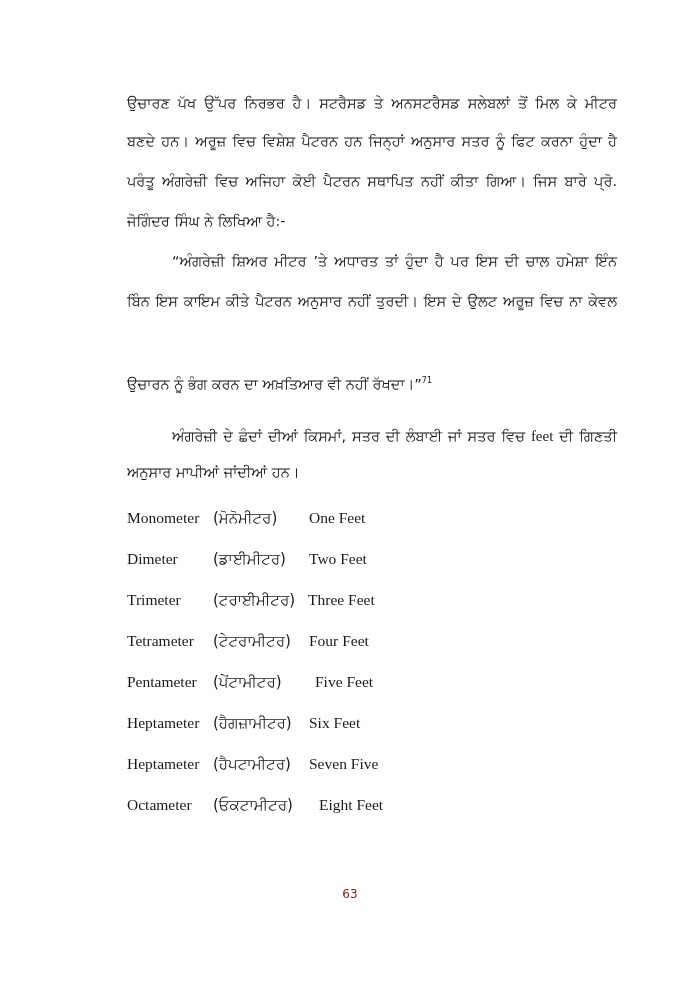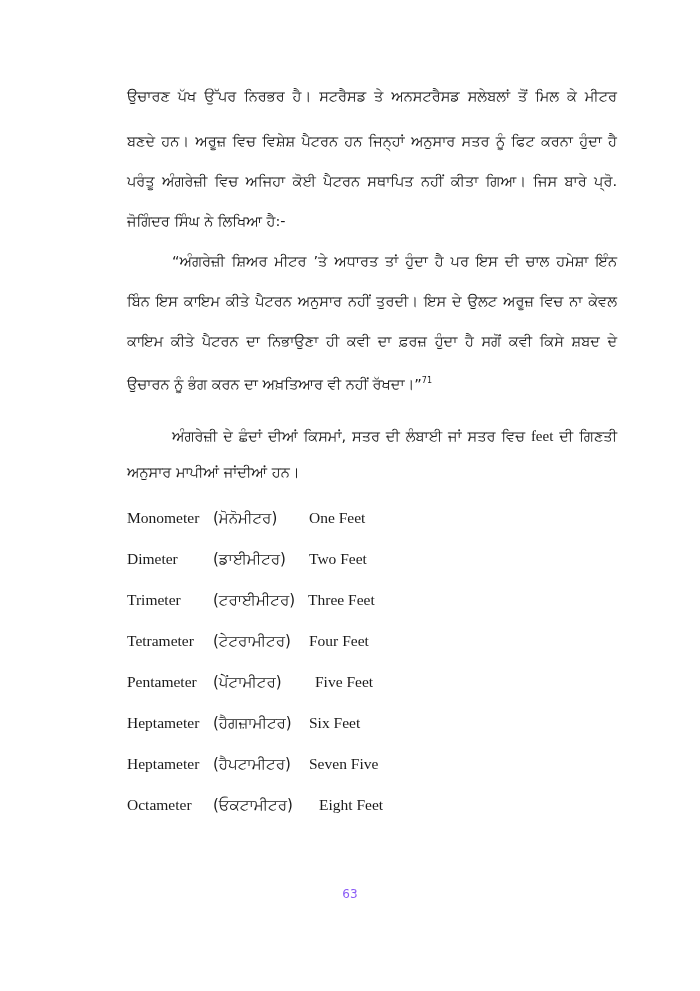--- a/index.html
+++ b/index.html
@@ -13,35 +13,34 @@
   }
   .pline.last { text-align-last: left; }
   .pline.indent { left: 172px; width: 445px; }
   .latin { font-family: "Liberation Serif", serif; font-size: 15px; }
   .sup { font-size: 8px; vertical-align: 6px; }
   .row { position: absolute; left: 127px; height: 20px; line-height: 20px; white-space: nowrap; }
   .row .en { position: absolute; left: 0; font-family: "Liberation Serif", serif; font-size: 15.5px; }
   .row .pa { position: absolute; left: 86px; font-family: "DejaVu Sans", sans-serif; font-size: 15px; }
   .row .ft { position: absolute; font-family: "Liberation Serif", serif; font-size: 15.5px; margin-left: 13px; }
   .pagenum { position: absolute; left: 0; width: 700px; top: 887px; text-align: center;
-    font-family: "DejaVu Sans", sans-serif; font-size: 12px; color: #8b5cf6; }
+    font-family: "DejaVu Sans", sans-serif; font-size: 12px; color: #7f1d1d; }
 </style>
 </head>
 <body>
 
 <div class="page">
 
-  <div class="pline" style="top:86px">ਉਚਾਰਣ ਪੱਖ ਉੱਪਰ ਨਿਰਭਰ ਹੈ। ਸਟਰੈਸਡ ਤੇ ਅਨਸਟਰੈਸਡ ਸਲੇਬਲਾਂ ਤੋਂ ਮਿਲ ਕੇ ਮੀਟਰ</div>
+  <div class="pline" style="top:93px">ਉਚਾਰਣ ਪੱਖ ਉੱਪਰ ਨਿਰਭਰ ਹੈ। ਸਟਰੈਸਡ ਤੇ ਅਨਸਟਰੈਸਡ ਸਲੇਬਲਾਂ ਤੋਂ ਮਿਲ ਕੇ ਮੀਟਰ</div>
   <div class="pline" style="top:171px">ਪਰੰਤੂ ਅੰਗਰੇਜ਼ੀ ਵਿਚ ਅਜਿਹਾ ਕੋਈ ਪੈਟਰਨ ਸਥਾਪਿਤ ਨਹੀਂ ਕੀਤਾ ਗਿਆ। ਜਿਸ ਬਾਰੇ ਪ੍ਰੋ.</div>
   <div class="pline" style="top:131px">ਬਣਦੇ ਹਨ। ਅਰੂਜ਼ ਵਿਚ ਵਿਸ਼ੇਸ਼ ਪੈਟਰਨ ਹਨ ਜਿਨ੍ਹਾਂ ਅਨੁਸਾਰ ਸਤਰ ਨੂੰ ਫਿਟ ਕਰਨਾ ਹੁੰਦਾ ਹੈ</div>
   <div class="pline last" style="top:211px">ਜੋਗਿੰਦਰ ਸਿੰਘ ਨੇ ਲਿਖਿਆ ਹੈ:-</div>
 
   <div class="pline indent" style="top:251px">“ਅੰਗਰੇਜ਼ੀ ਸ਼ਿਅਰ ਮੀਟਰ ’ਤੇ ਅਧਾਰਤ ਤਾਂ ਹੁੰਦਾ ਹੈ ਪਰ ਇਸ ਦੀ ਚਾਲ ਹਮੇਸ਼ਾ ਇੰਨ</div>
   <div class="pline" style="top:291px">ਬਿੰਨ ਇਸ ਕਾਇਮ ਕੀਤੇ ਪੈਟਰਨ ਅਨੁਸਾਰ ਨਹੀਂ ਤੁਰਦੀ। ਇਸ ਦੇ ਉਲਟ ਅਰੂਜ਼ ਵਿਚ ਨਾ ਕੇਵਲ</div>
-  <div class="pline" style="top:331px">ਕਾਇਮ ਕੀਤੇ ਪੈਟਰਨ ਦਾ ਨਿਭਾਉਣਾ ਹੀ ਕਵੀ ਦਾ ਫ਼ਰਜ਼ ਹੁੰਦਾ ਹੈ ਸਗੋਂ ਕਵੀ ਕਿਸੇ ਸ਼ਬਦ ਦੇ</div>
   <div class="pline last" style="top:371px"><span>ਉਚਾਰਨ ਨੂੰ ਭੰਗ ਕਰਨ ਦਾ ਅਖ਼ਤਿਆਰ ਵੀ ਨਹੀਂ ਰੱਖਦਾ।”</span><span class="sup">71</span></div>
 
   <div class="pline indent" style="top:426px"><span>ਅੰਗਰੇਜ਼ੀ ਦੇ ਛੰਦਾਂ ਦੀਆਂ ਕਿਸਮਾਂ, ਸਤਰ ਦੀ ਲੰਬਾਈ ਜਾਂ ਸਤਰ ਵਿਚ </span><span class="latin">feet</span><span> ਦੀ ਗਿਣਤੀ</span></div>
   <div class="pline last" style="top:462px">ਅਨੁਸਾਰ ਮਾਪੀਆਂ ਜਾਂਦੀਆਂ ਹਨ।</div>
 
   <div class="row" style="top:508px">
     <span class="en">Monometer</span>
     <span class="pa">(ਮੋਨੋਮੀਟਰ)</span>
     <span class="ft" style="left:169px">One Feet</span>
   </div>

